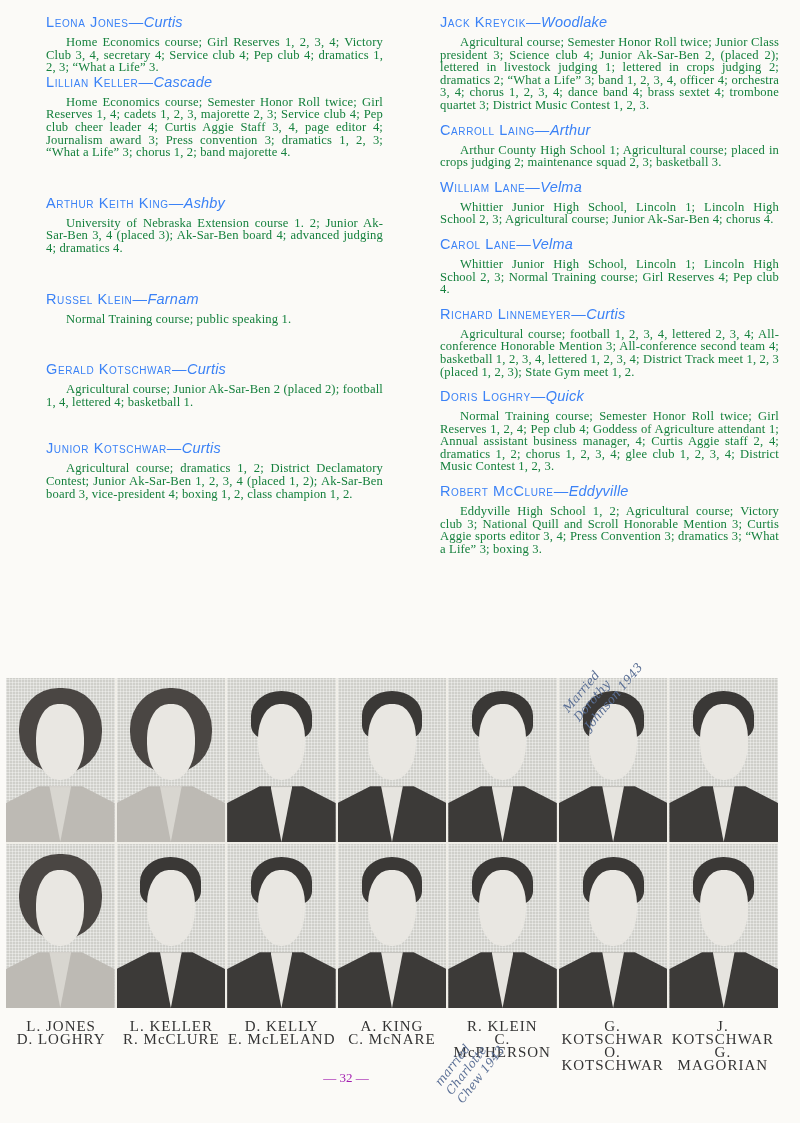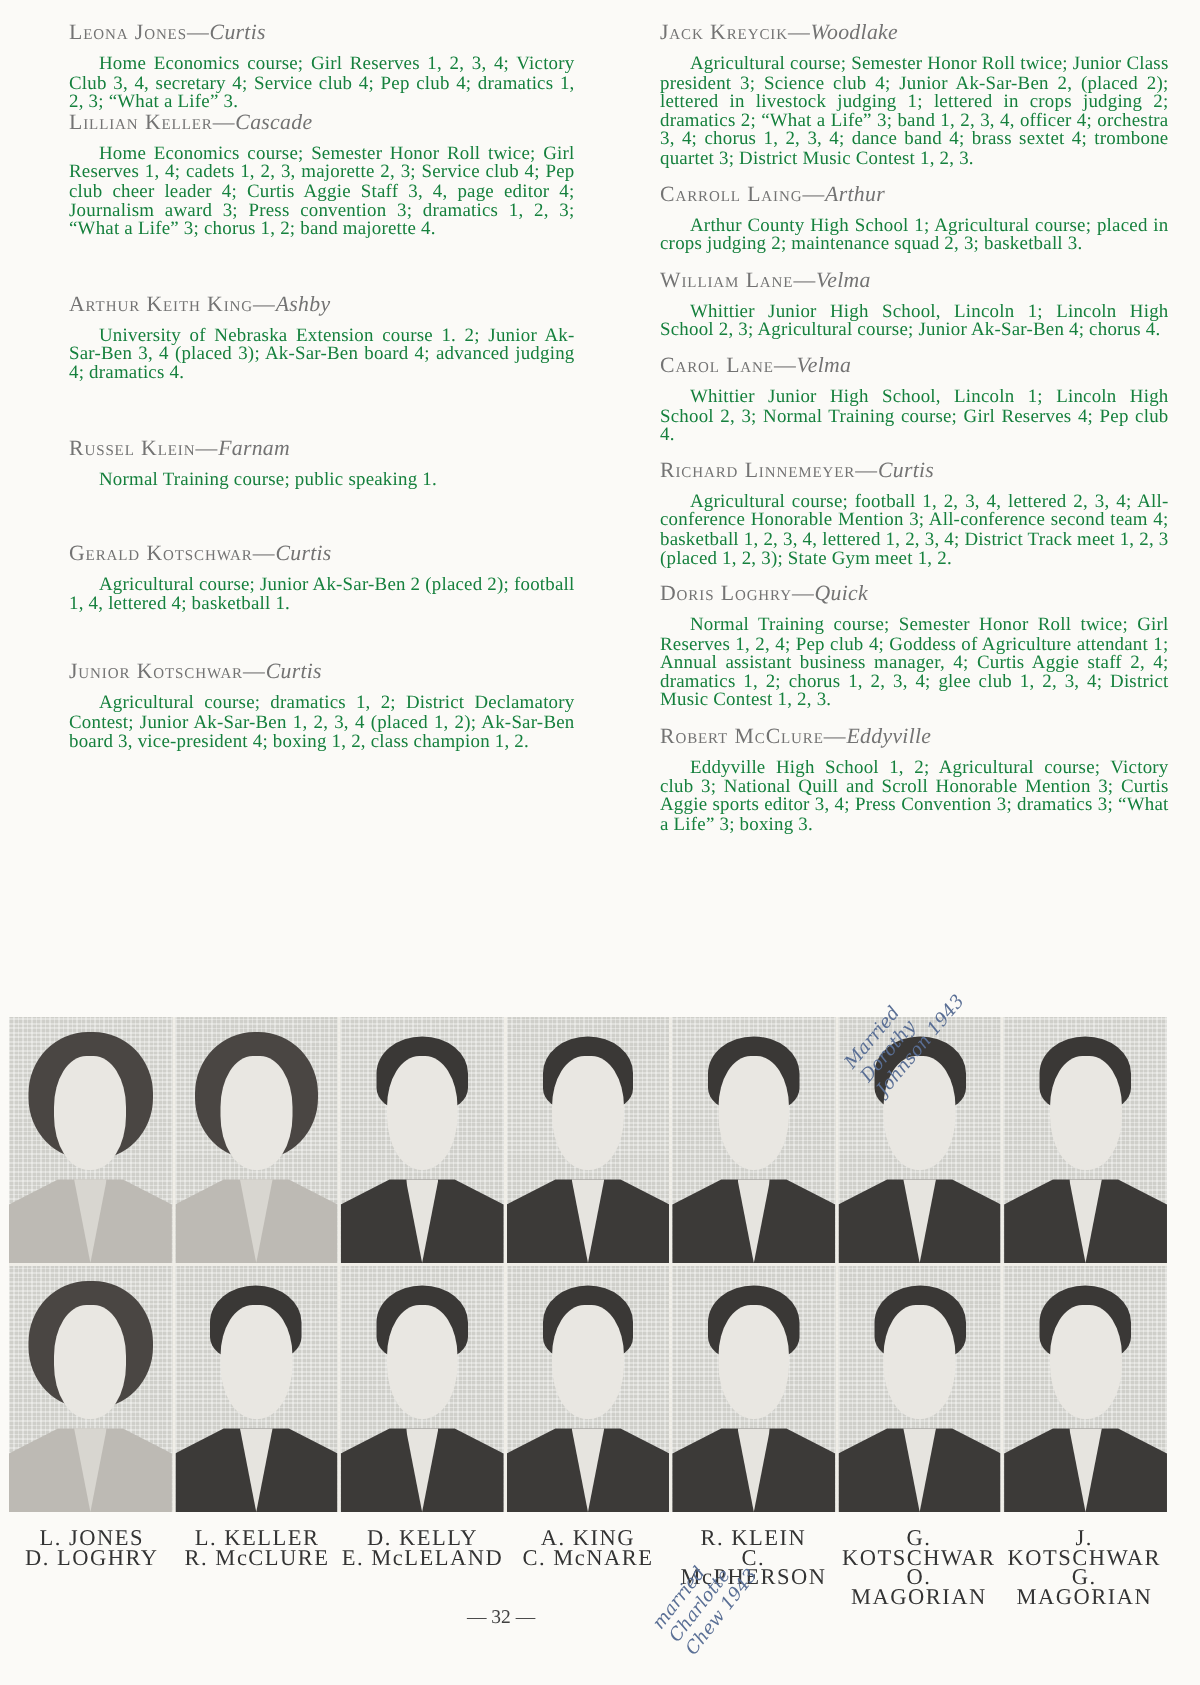--- a/index.html
+++ b/index.html
@@ -9,23 +9,23 @@
     font-family: "DejaVu Serif", "Liberation Serif", serif;
     color: #2a2a2a;
     position: relative;
   }
   .col { position: absolute; top: 14px; }
   .col-left { left: 46px; width: 337px; }
   .col-right { left: 440px; width: 339px; }
 
   .entry { margin: 0; }
   .name {
-    font-family: Liberation Serif, serif;
+    font-family: Liberation Sans, sans-serif;
     font-size: 14.5px; letter-spacing: 0.6px; font-variant: small-caps;
-    line-height: 17px; color: #737373; white-space: nowrap;
+    line-height: 17px; color: #3b82f6; white-space: nowrap;
   }
   .name .town { font-style: italic; font-variant: normal; letter-spacing: 0.2px; }
   .desc {
     font-family: "Liberation Serif", "DejaVu Serif", serif;
     font-size: 12.6px; line-height: 12.6px; text-align: justify;
     text-indent: 20px; margin-top: 5px; color: #15803d; letter-spacing: 0.15px;
   }
 
   .photos {
     position: absolute; left: 6px; top: 678px; width: 772px; height: 330px;
@@ -61,22 +61,22 @@
 
   .captions {
     position: absolute; left: 6px; top: 1020px; width: 772px;
     display: grid; grid-template-columns: repeat(7, 1fr);
   }
   .cap {
     text-align: center; font-family: "Liberation Serif", "DejaVu Serif", serif;
     font-size: 15px; line-height: 13px; letter-spacing: 1px; color: #333;
   }
   .pagenum {
-    position: absolute; left: 0; width: 668px; top: 1070px; text-align: center;
-    font-family: "Liberation Serif", "DejaVu Serif", serif; font-size: 13px; color: #404040;
+    position: absolute; left: 12px; width: 668px; top: 1070px; text-align: center;
+    font-family: "Liberation Serif", "DejaVu Serif", serif; font-size: 13px; color: #a21caf;
   }
   .handwriting {
     position: absolute; font-family: "DejaVu Serif", serif; font-style: italic;
     color: #5a6f95; font-size: 12px; line-height: 14px;
   }
   .hw1 { left: 560px; top: 626px; transform: rotate(-50deg); transform-origin: left top; width: 90px; top: 706px; }
   .hw2 { left: 432px; top: 1080px; transform: rotate(-52deg); transform-origin: left top; width: 80px; }
 </style>
 </head>
 <body>
@@ -244,21 +244,21 @@
   <div class="cap">
       <div>A. KING</div>
       <div>C. McNARE</div>
     </div>
   <div class="cap">
       <div>R. KLEIN</div>
       <div>C. McPHERSON</div>
     </div>
   <div class="cap">
       <div>G. KOTSCHWAR</div>
-      <div>O. MAGORIAN</div>
+      <div>O. KOTSCHWAR</div>
     </div>
   <div class="cap">
       <div>J. KOTSCHWAR</div>
       <div>G. MAGORIAN</div>
     </div>
 </div>
 
 <div class="handwriting hw1">Married Dorothy Johnson 1943</div>
 <div class="handwriting hw2">married Charlotte Chew 1943</div>
 

